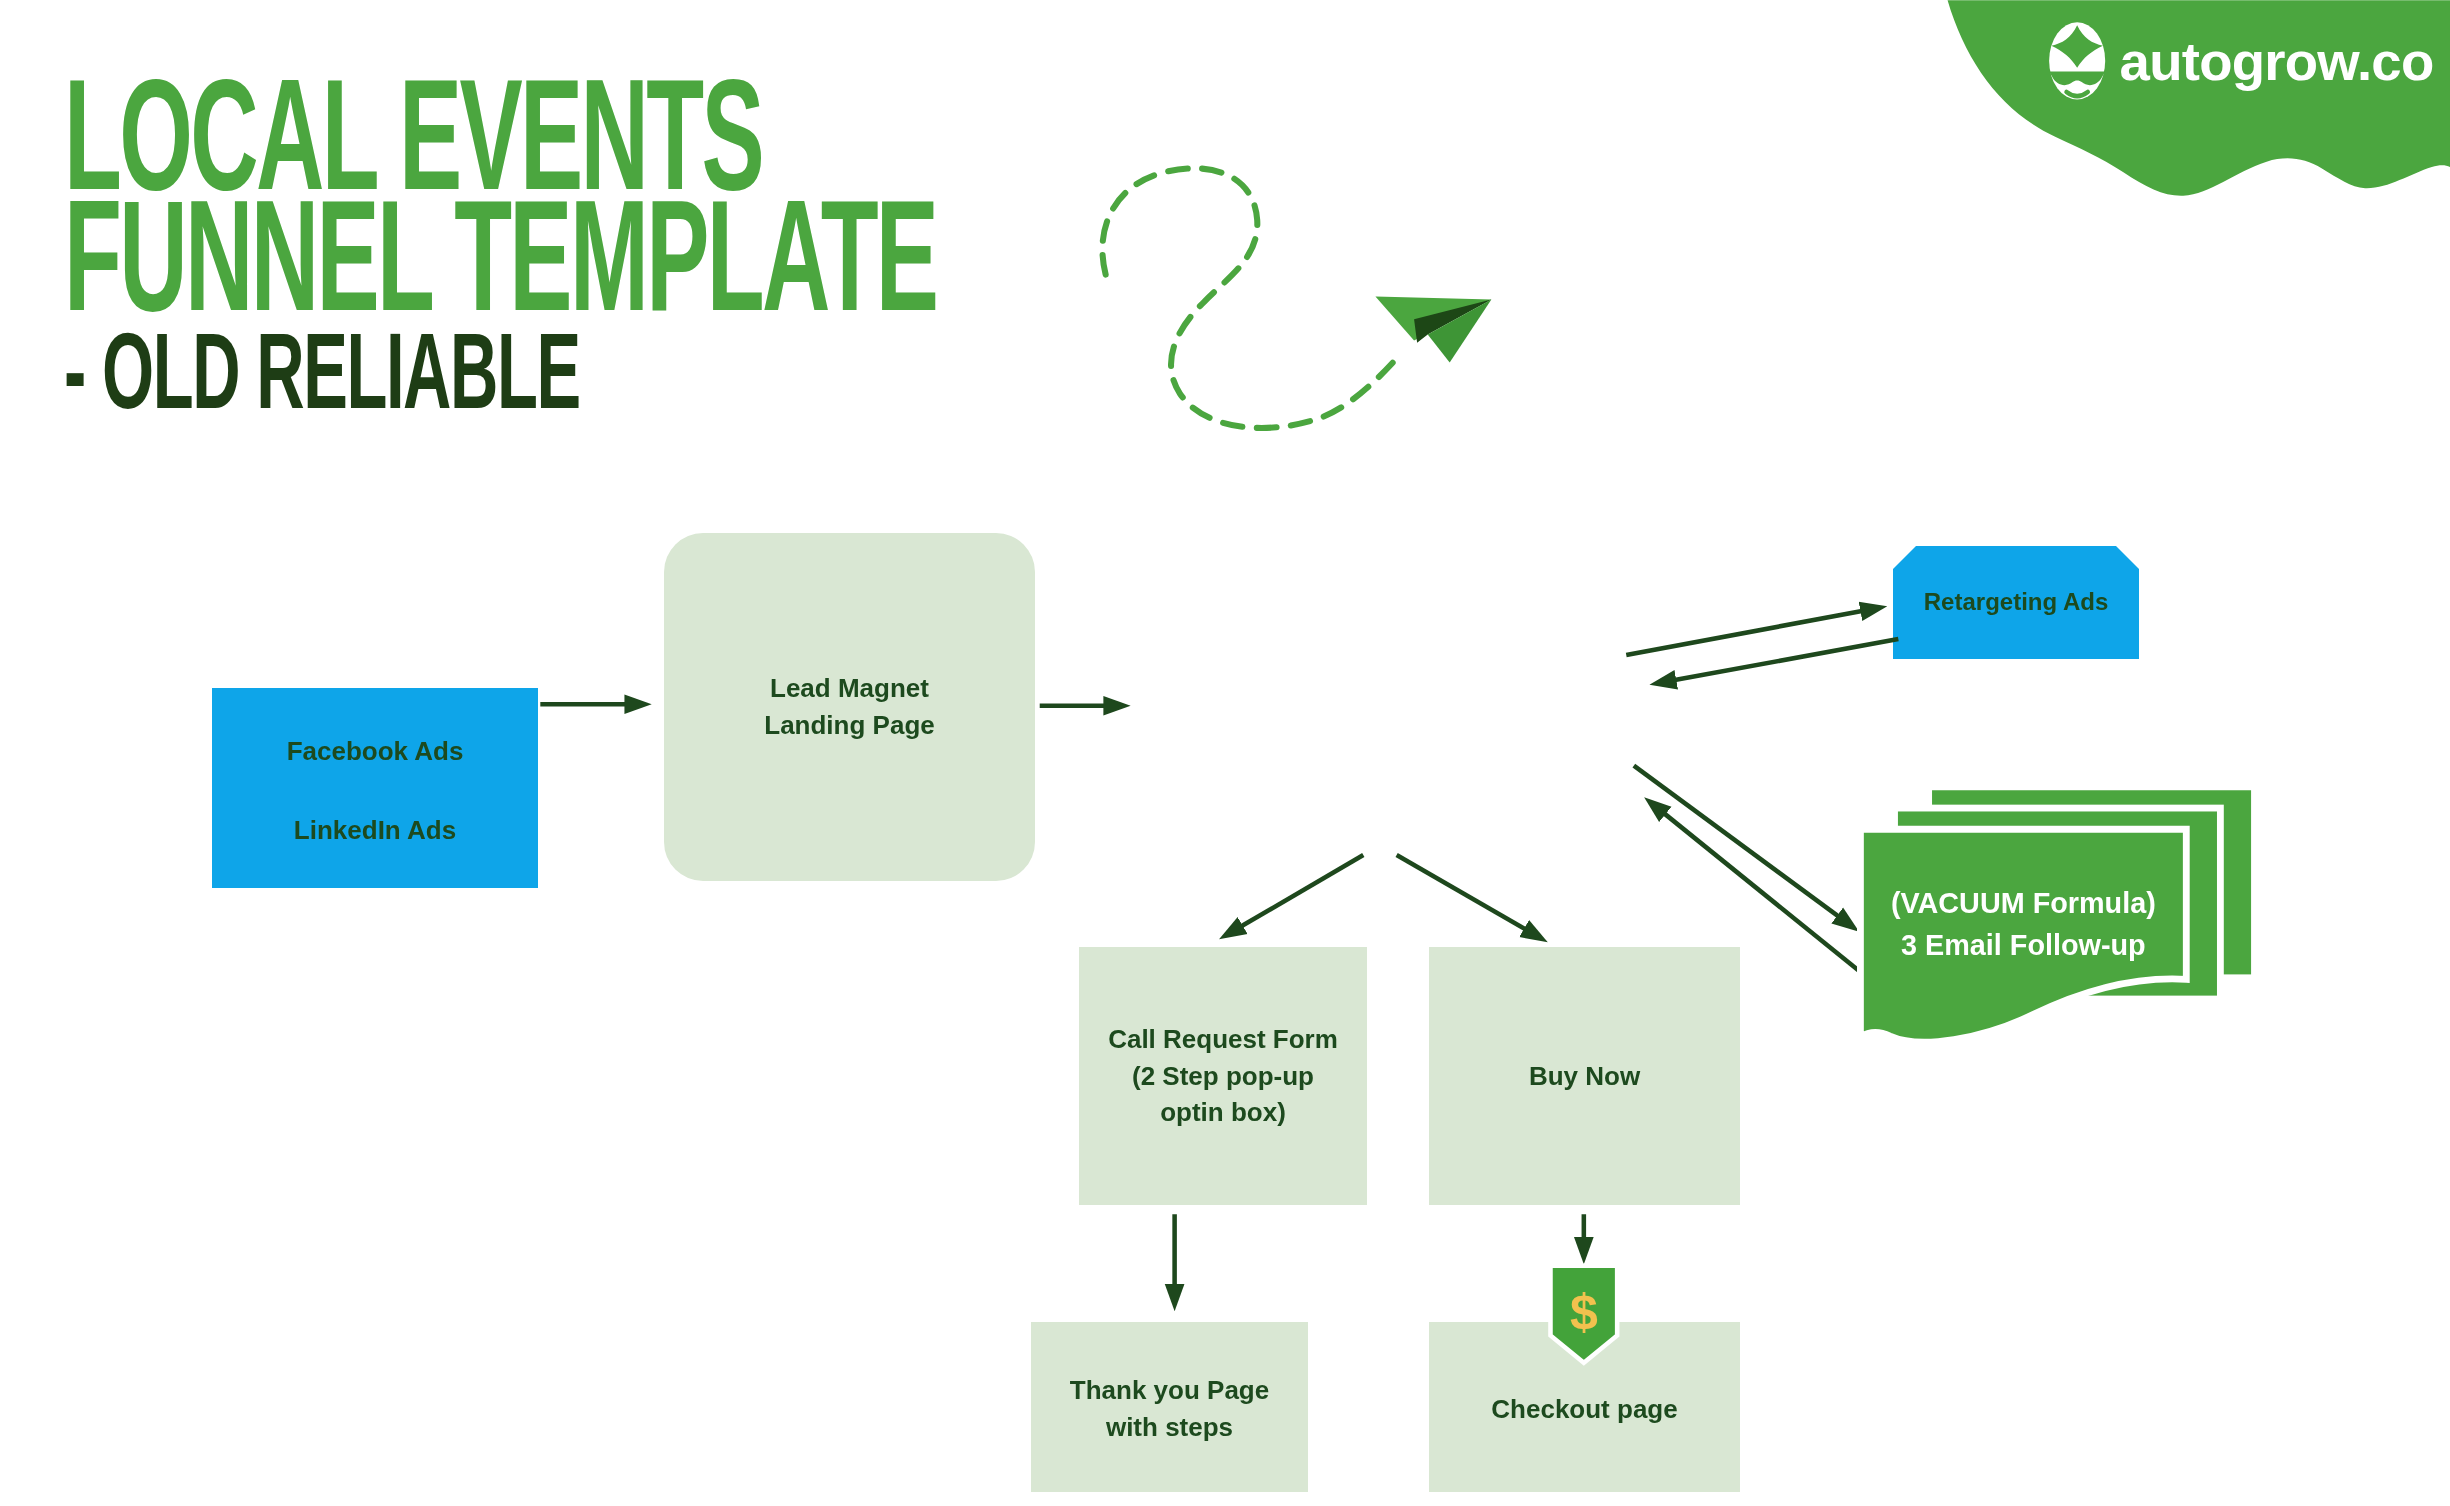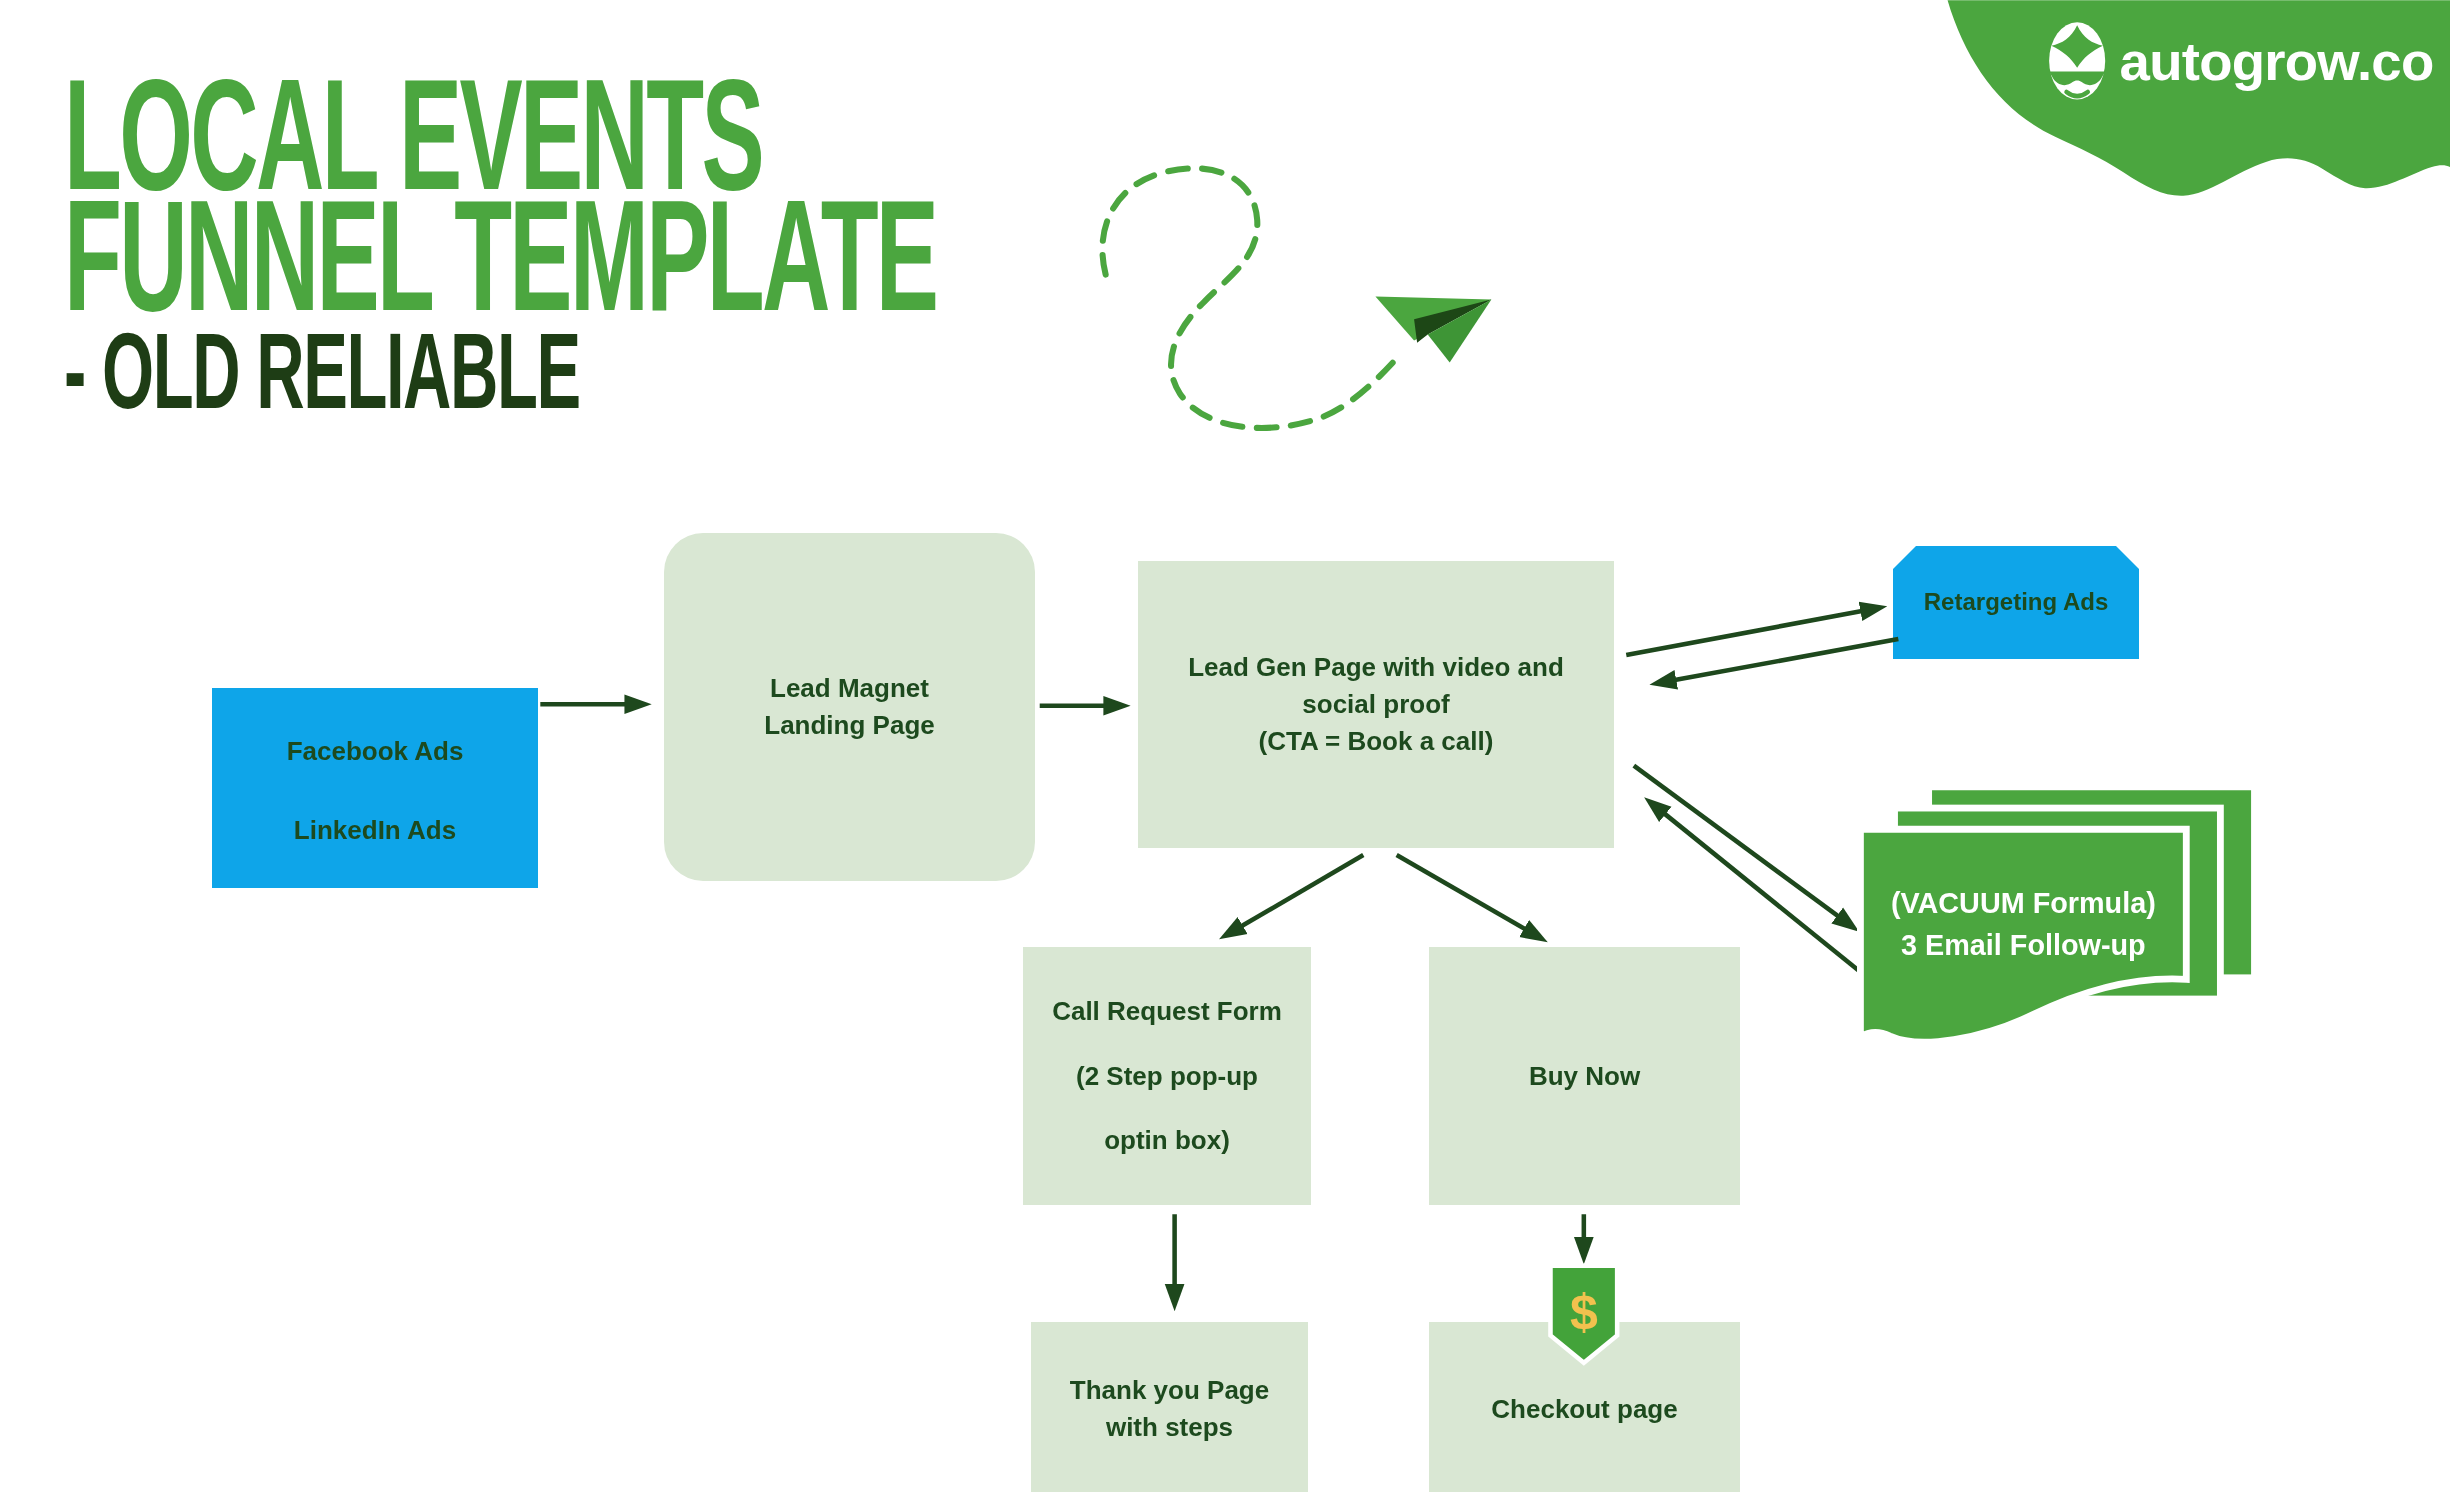--- a/index.html
+++ b/index.html
@@ -28,21 +28,21 @@
   .node .ln{display:block;}
   .yellow{background:#0ea5e9;}
   .green{background:#D9E7D3;}
   #n-facebook   {left:212px; top:640px;  width:326px; height:127px;margin-top:48px;}
   #n-linkedin   {left:212px; top:772px; width:326px; height:116px;
                  clip-path:polygon(0 0, calc(100% - 30px) 0, 100% 30px, 100% 100%, 0 100%);}
   #n-leadmagnet {left:664px; top:533px;  width:371px; height:348px;border-radius:39px;}
   #n-leadgen    {left:1138px;top:561px;  width:476px; height:287px;}
   #n-retargeting{left:1893px;top:546px;  width:246px; height:113px;font-size:24px;
                  clip-path:polygon(23px 0, calc(100% - 23px) 0, 100% 23px, 100% 100%, 0 100%, 0 23px);}
-  #n-callrequest{left:1023px;top:947px; width:288px; height:258px;gap:28px;}
+  #n-callrequest{left:1079px;top:947px; width:288px; height:258px;}
   #n-buynow     {left:1429px;top:947px; width:311px; height:258px;}
   #n-thankyou   {left:1031px;top:1322px; width:277px; height:174px;}
   #n-checkout   {left:1429px;top:1322px; width:311px; height:174px;}
   
   #art{position:absolute;left:0;top:0;width:2450px;height:1507px;pointer-events:none;}
 </style>
 </head>
 <body>
 
 <div id="canvas">
@@ -57,25 +57,20 @@
 
   <div class="node yellow" id="n-linkedin">
     <span class="ln">LinkedIn Ads</span>
   </div>
 
   <div class="node green" id="n-leadmagnet">
     <span class="ln">Lead Magnet</span>
     <span class="ln">Landing Page</span>
   </div>
 
-  <div class="node green" id="n-leadgen">
-    <span class="ln">Lead Gen Page with video and</span>
-    <span class="ln">social proof</span>
-    <span class="ln">(CTA = Book a call)</span>
-  </div>
 
   <div class="node yellow" id="n-retargeting">
     <span class="ln">Retargeting Ads</span>
   </div>
 
   <div class="node green" id="n-callrequest">
     <span class="ln">Call Request Form</span>
     <span class="ln">(2 Step pop-up</span>
     <span class="ln">optin box)</span>
   </div>

